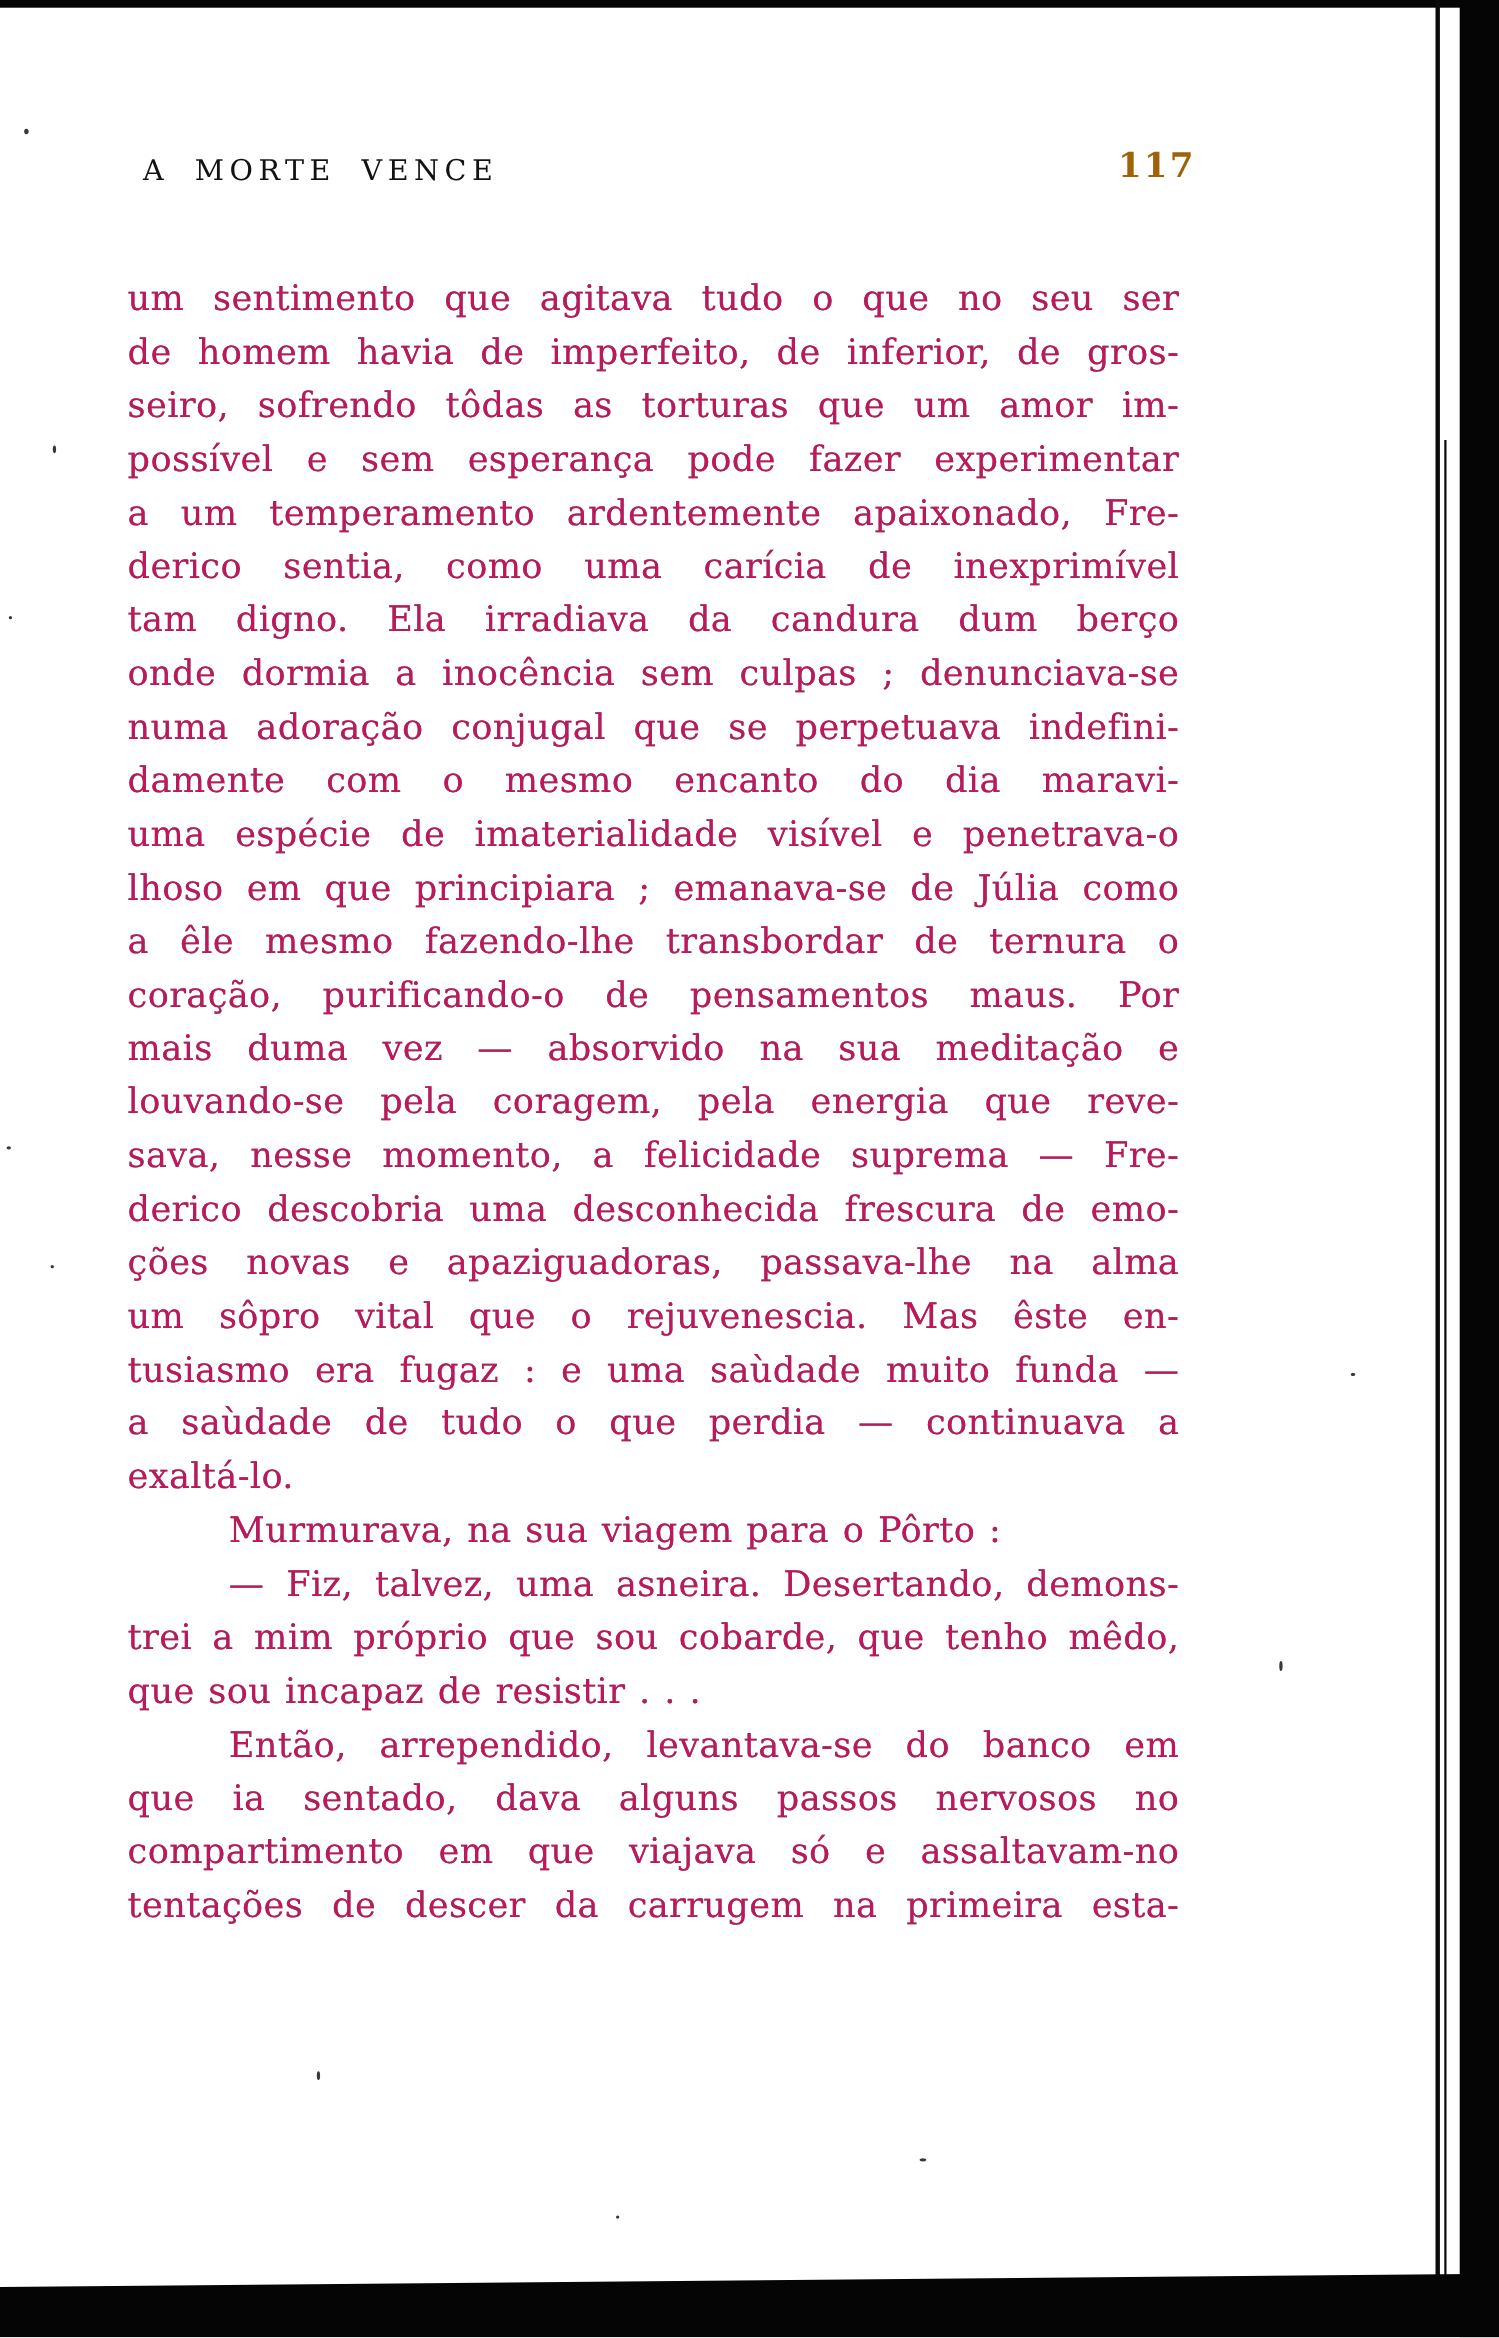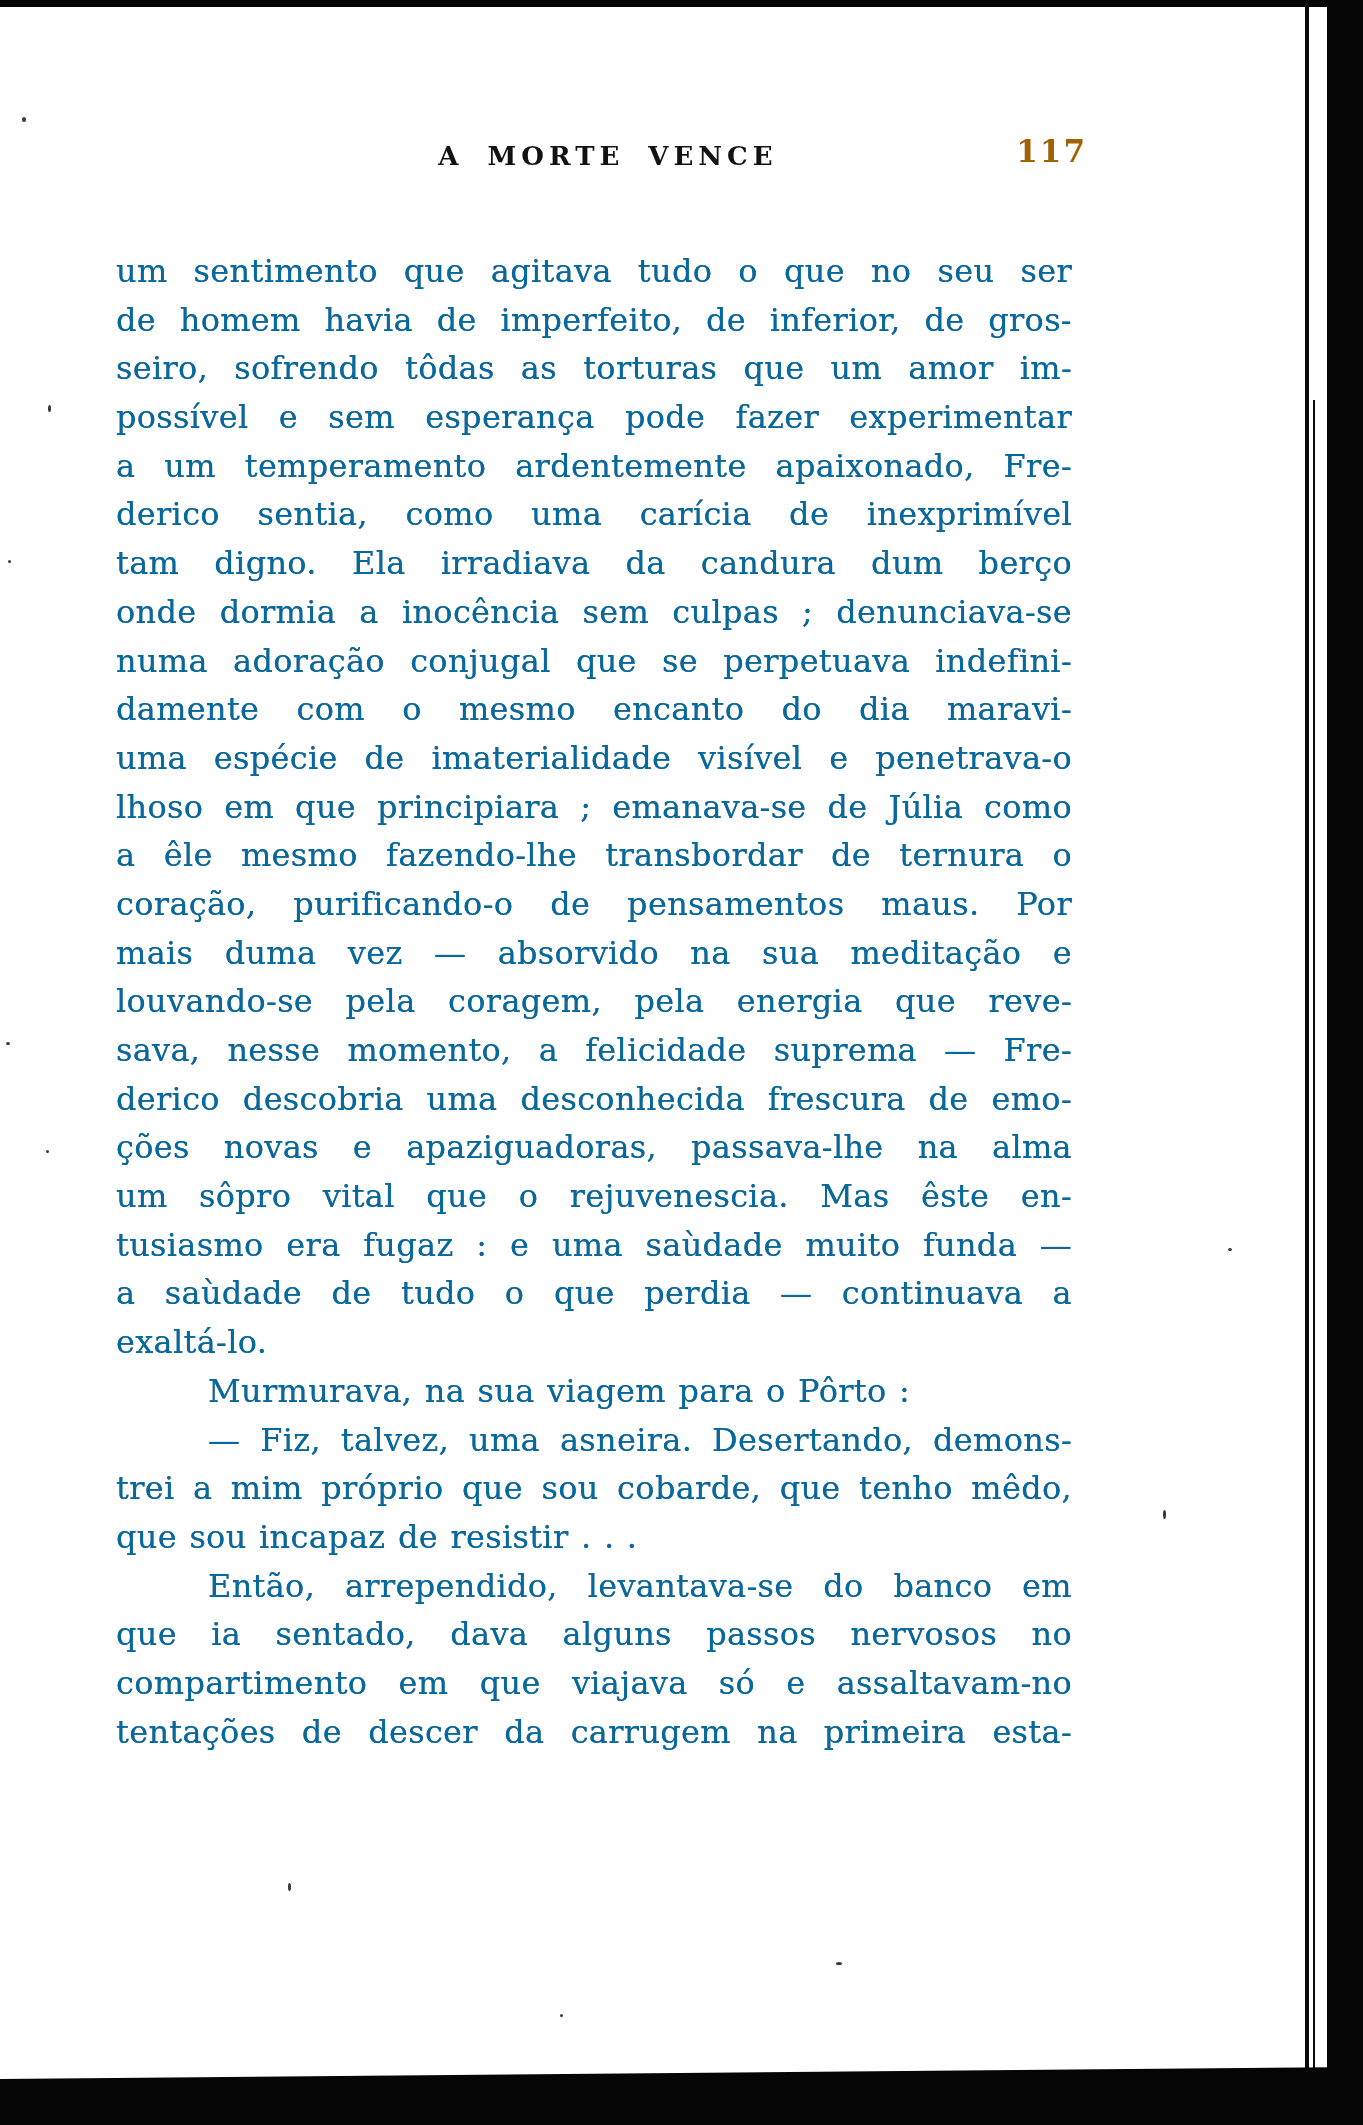--- a/index.html
+++ b/index.html
@@ -33,38 +33,37 @@
     position: absolute; left: 0; bottom: 0;
     width: 100%; height: 60px; background: #050505;
     clip-path: polygon(0 14px, 100% 2px, 100% 100%, 0 100%);
   }
   
   .page-header {
     position: absolute; top: 136px; left: 116px; width: 956px;
     height: 40px; line-height: 40px;
   }
   .running-title {
-    text-align: center;
-    font-size: 26px; font-weight: 700;
+    font-size: 26px; font-weight: 400;
     letter-spacing: 5px; word-spacing: 10px;
     color: #121212;
     transform: translateX(14px);
   }
   .page-number {
     position: absolute; top: -5px; right: -15px;
     font-size: 31px; font-weight: 700;
     letter-spacing: 2px; line-height: 40px;
     color: #a16207;
   }
   
   .body-text {
     position: absolute; top: 247px; left: 116px; width: 956px;
     font-size: 32px; line-height: 48.7px;
     letter-spacing: 0.3px; word-spacing: 2px;
-    color: #0369a1;
+    color: #be185d;
     text-shadow: 0 0 0.5px rgba(10,10,10,0.55);
   }
   .text-line { height: 48.7px; text-align: right; text-align-last: left; }
   .text-line.justify { text-align: justify; text-align-last: justify; }
   .text-line.indent { padding-left: 92px; }
   
   .speck {
     position: absolute; background: #151515;
     border-radius: 50%; opacity: 0.85;
   }

